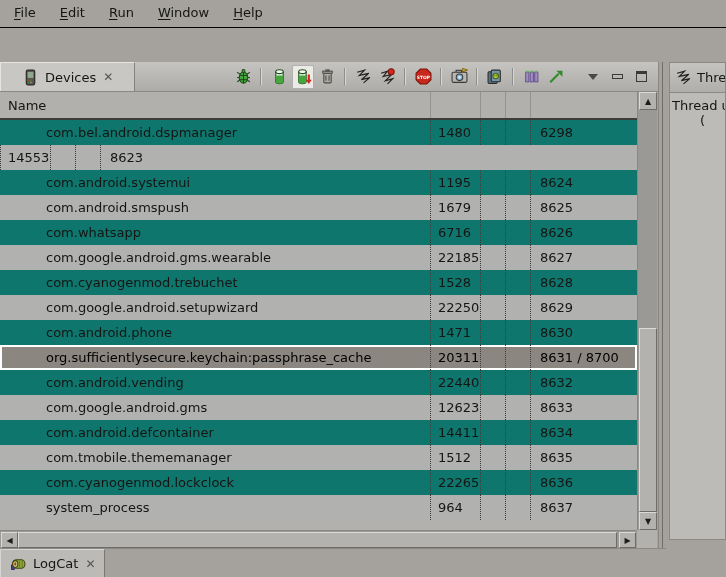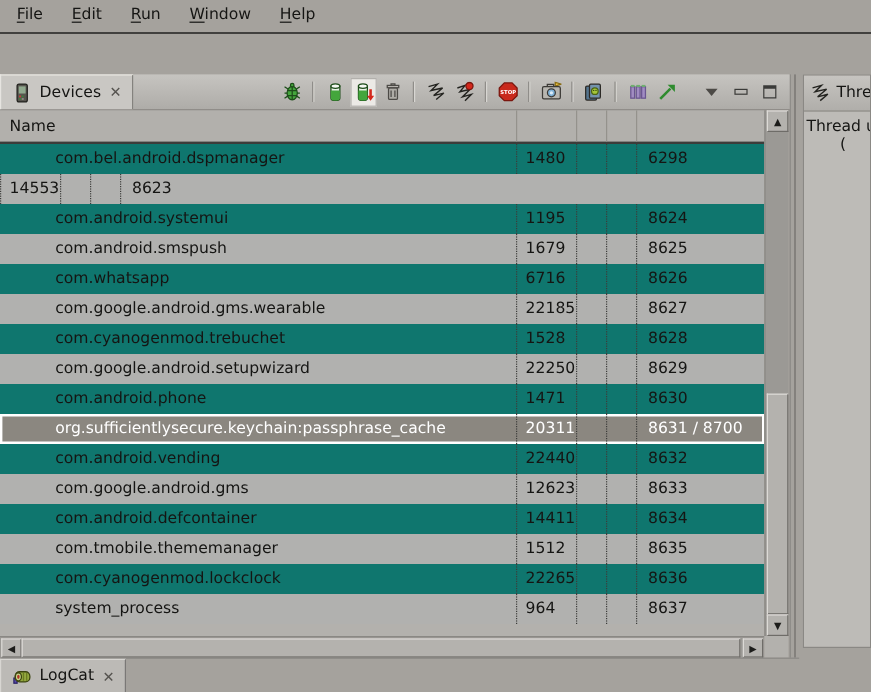--- a/index.html
+++ b/index.html
@@ -23,21 +23,21 @@
     position: absolute; left: 0; top: 62px; width: 659px; height: 486px;
     border-right: 1px solid #8a8884;
   }
   .tabbar {
     height: 30px; display: flex; align-items: center;
     background: linear-gradient(#c6c4c0, #aeaca8);
     border-bottom: 1px solid #8a8884;
   }
   .tab {
     display: flex; align-items: center; gap: 6px; height: 29px;
-    padding: 0 9px; background: #c9c7c3;
+    padding: 0 21px; background: #c9c7c3;
     border-right: 1px solid #84827e; border-left: 1px solid #e6e4e0;
     border-top: 1px solid #e6e4e0; white-space: nowrap;
   }
   .close-x { color: #55534f; font-size: 12px; padding-left: 1px; }
   .tab-toolbar {
     margin-left: auto; display: flex; align-items: center; gap: 2px;
     padding-right: 6px;
   }
   .tbtn { width: 22px; height: 24px; display: flex; align-items: center; justify-content: center; }
   .tbtn.active { background: #eceae6; border: 1px solid #b2b0ac; }
@@ -60,21 +60,21 @@
   .hcell.c1   { width: 25px;  border-left: 1px solid #94928c; }
   .hcell.c2   { width: 25px;  border-left: 1px solid #94928c; }
   .hcell.port { width: 107px; border-left: 1px solid #94928c; }
   .tbody {
     position: absolute; left: 0; top: 58px; width: 637px; height: 410px;
     background: #b3b1ad; overflow: hidden;
   }
   .trow { height: 25px; display: flex; }
   .trow.light { background: #0f766e; }
   .trow.dark  { background: #b1b1af; }
-  .trow.selected { background: #8b8780; color: #ffffff; box-shadow: inset 0 0 0 2px #fff; }
+  .trow.selected { background: #8b8780; color: #000000; box-shadow: inset 0 0 0 2px #fff; }
   .cell { height: 100%; display: flex; align-items: center;
           overflow: hidden; white-space: nowrap; }
   .cell.name { width: 430px; padding-left: 46px; }
   .cell.pid  { width: 50px;  padding-left: 7px; border-left: 1px dotted #3c3c3a; }
   .cell.c1   { width: 25px;  border-left: 1px dotted #3c3c3a; }
   .cell.c2   { width: 25px;  border-left: 1px dotted #3c3c3a; }
   .cell.port { width: 107px; padding-left: 9px; border-left: 1px dotted #3c3c3a; }
   
   .vscroll {
     position: absolute; left: 637px; top: 30px; width: 20px; height: 438px;

